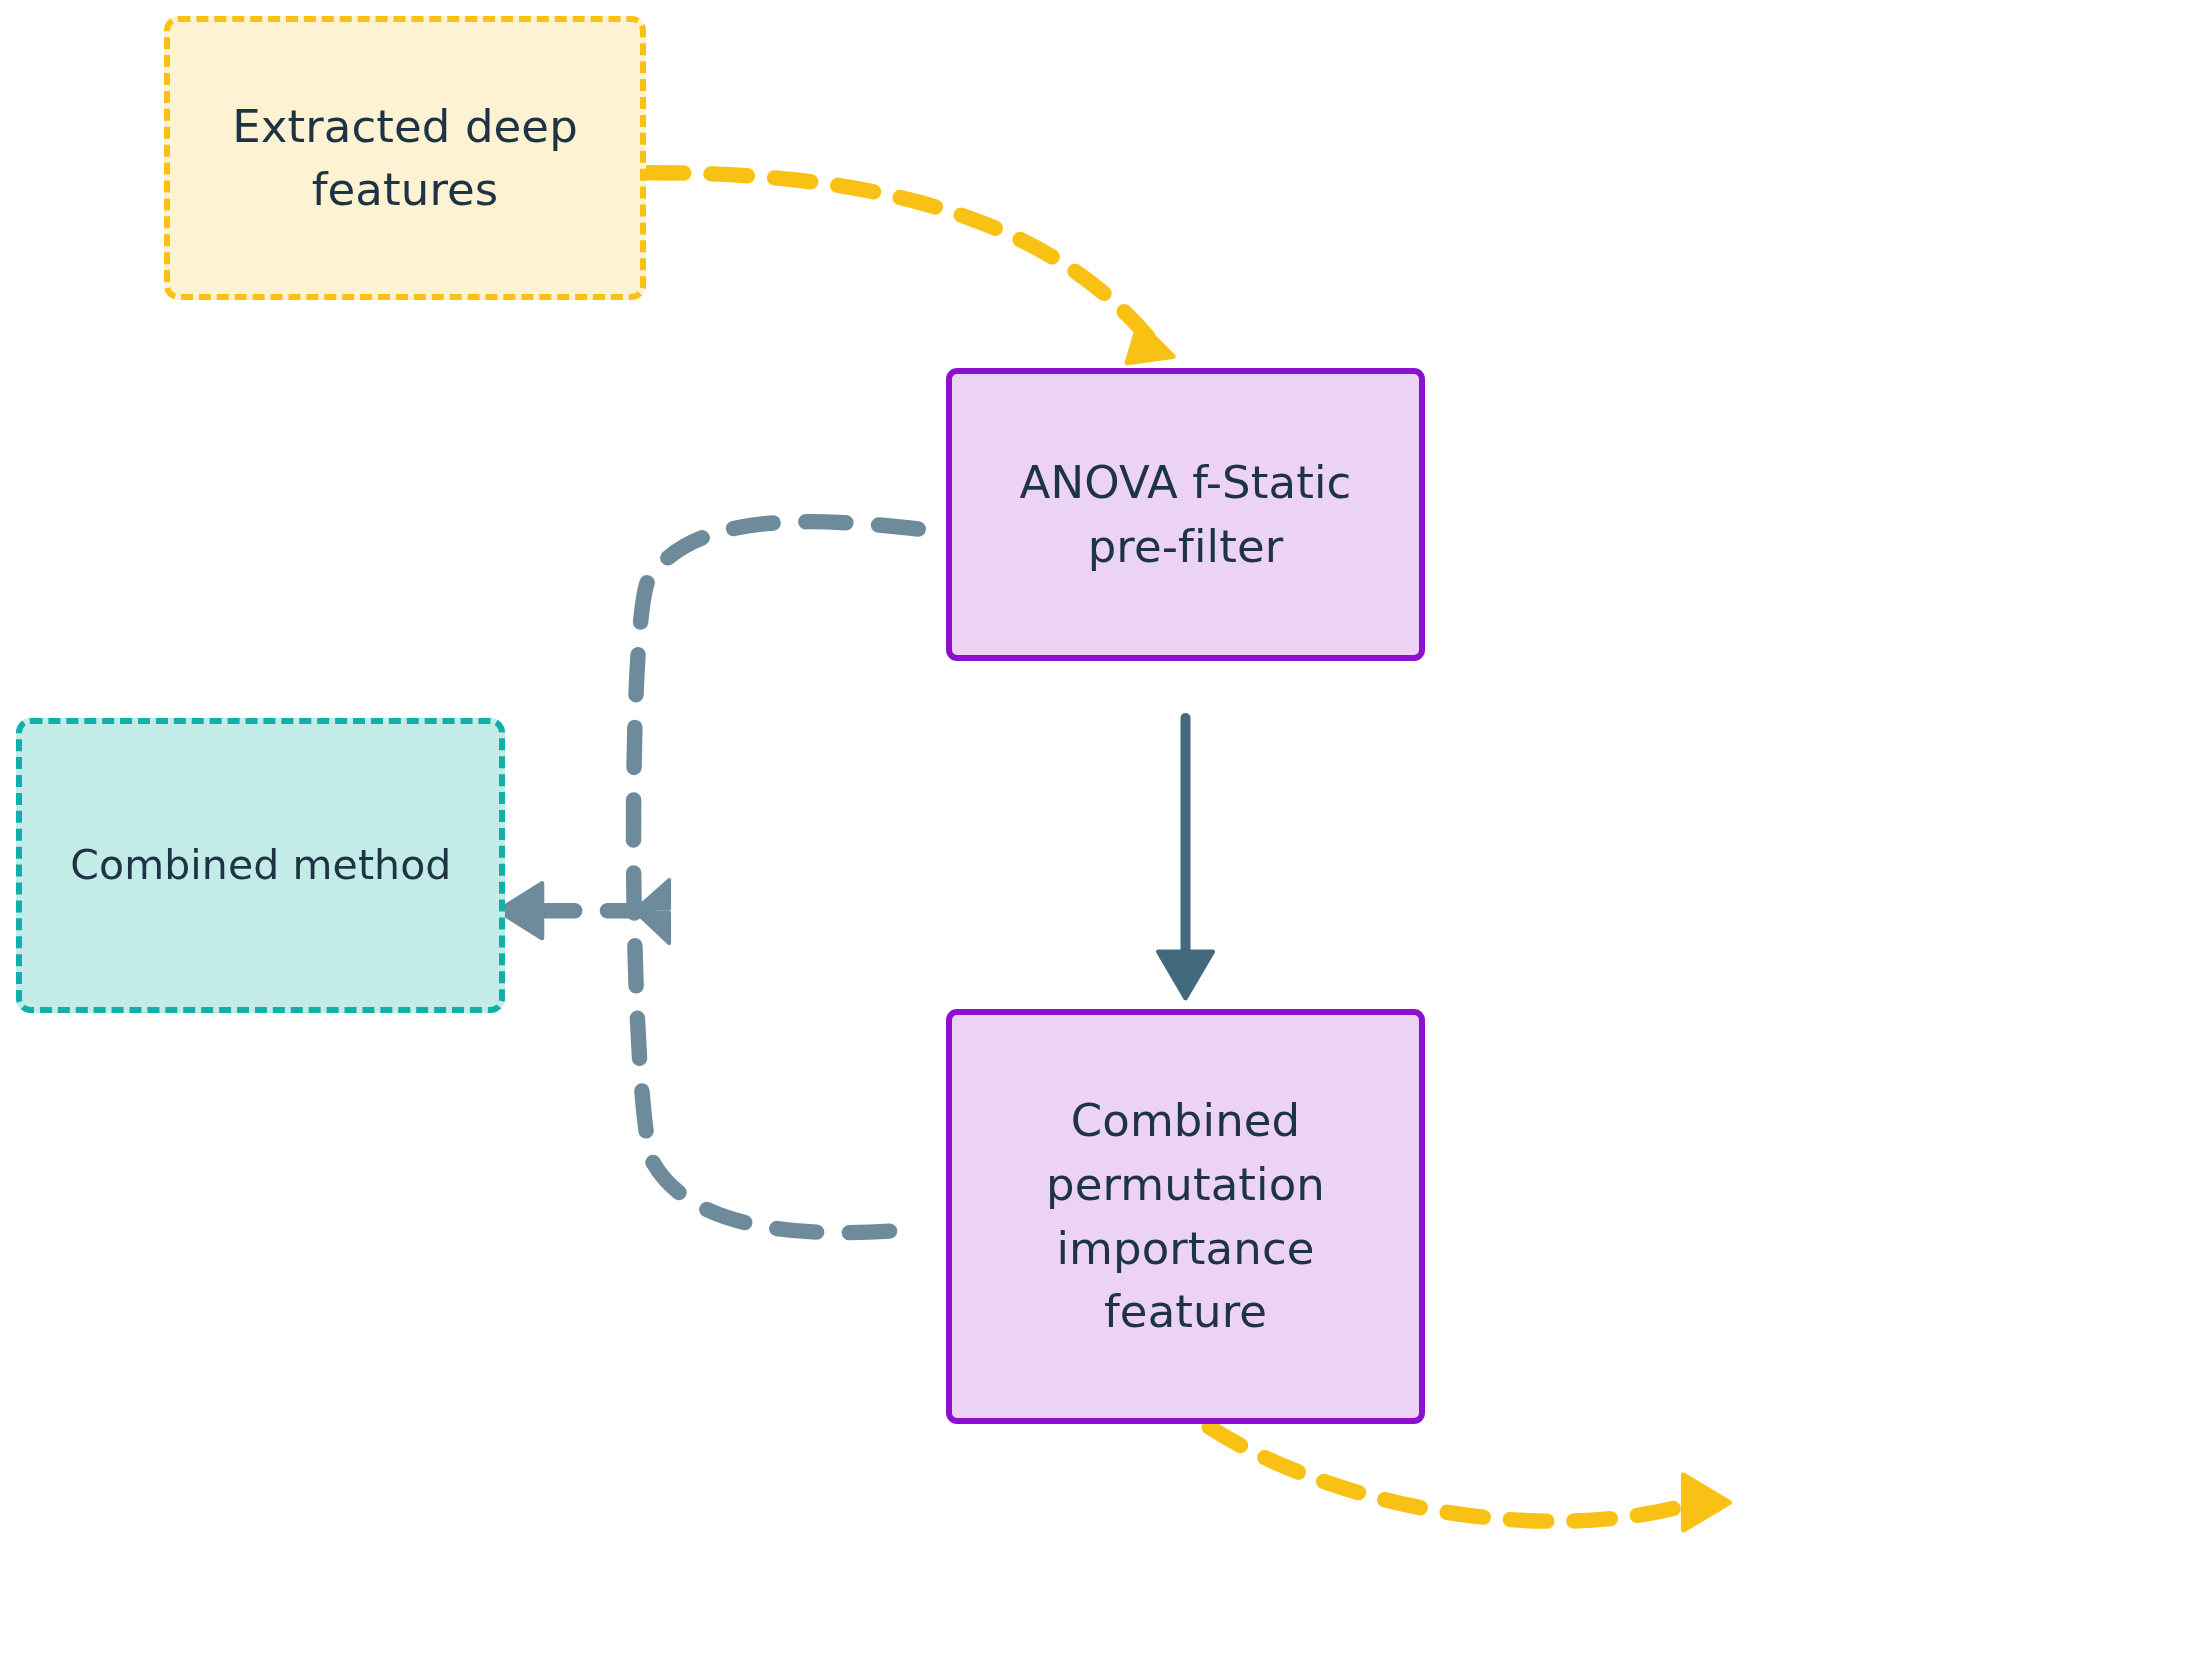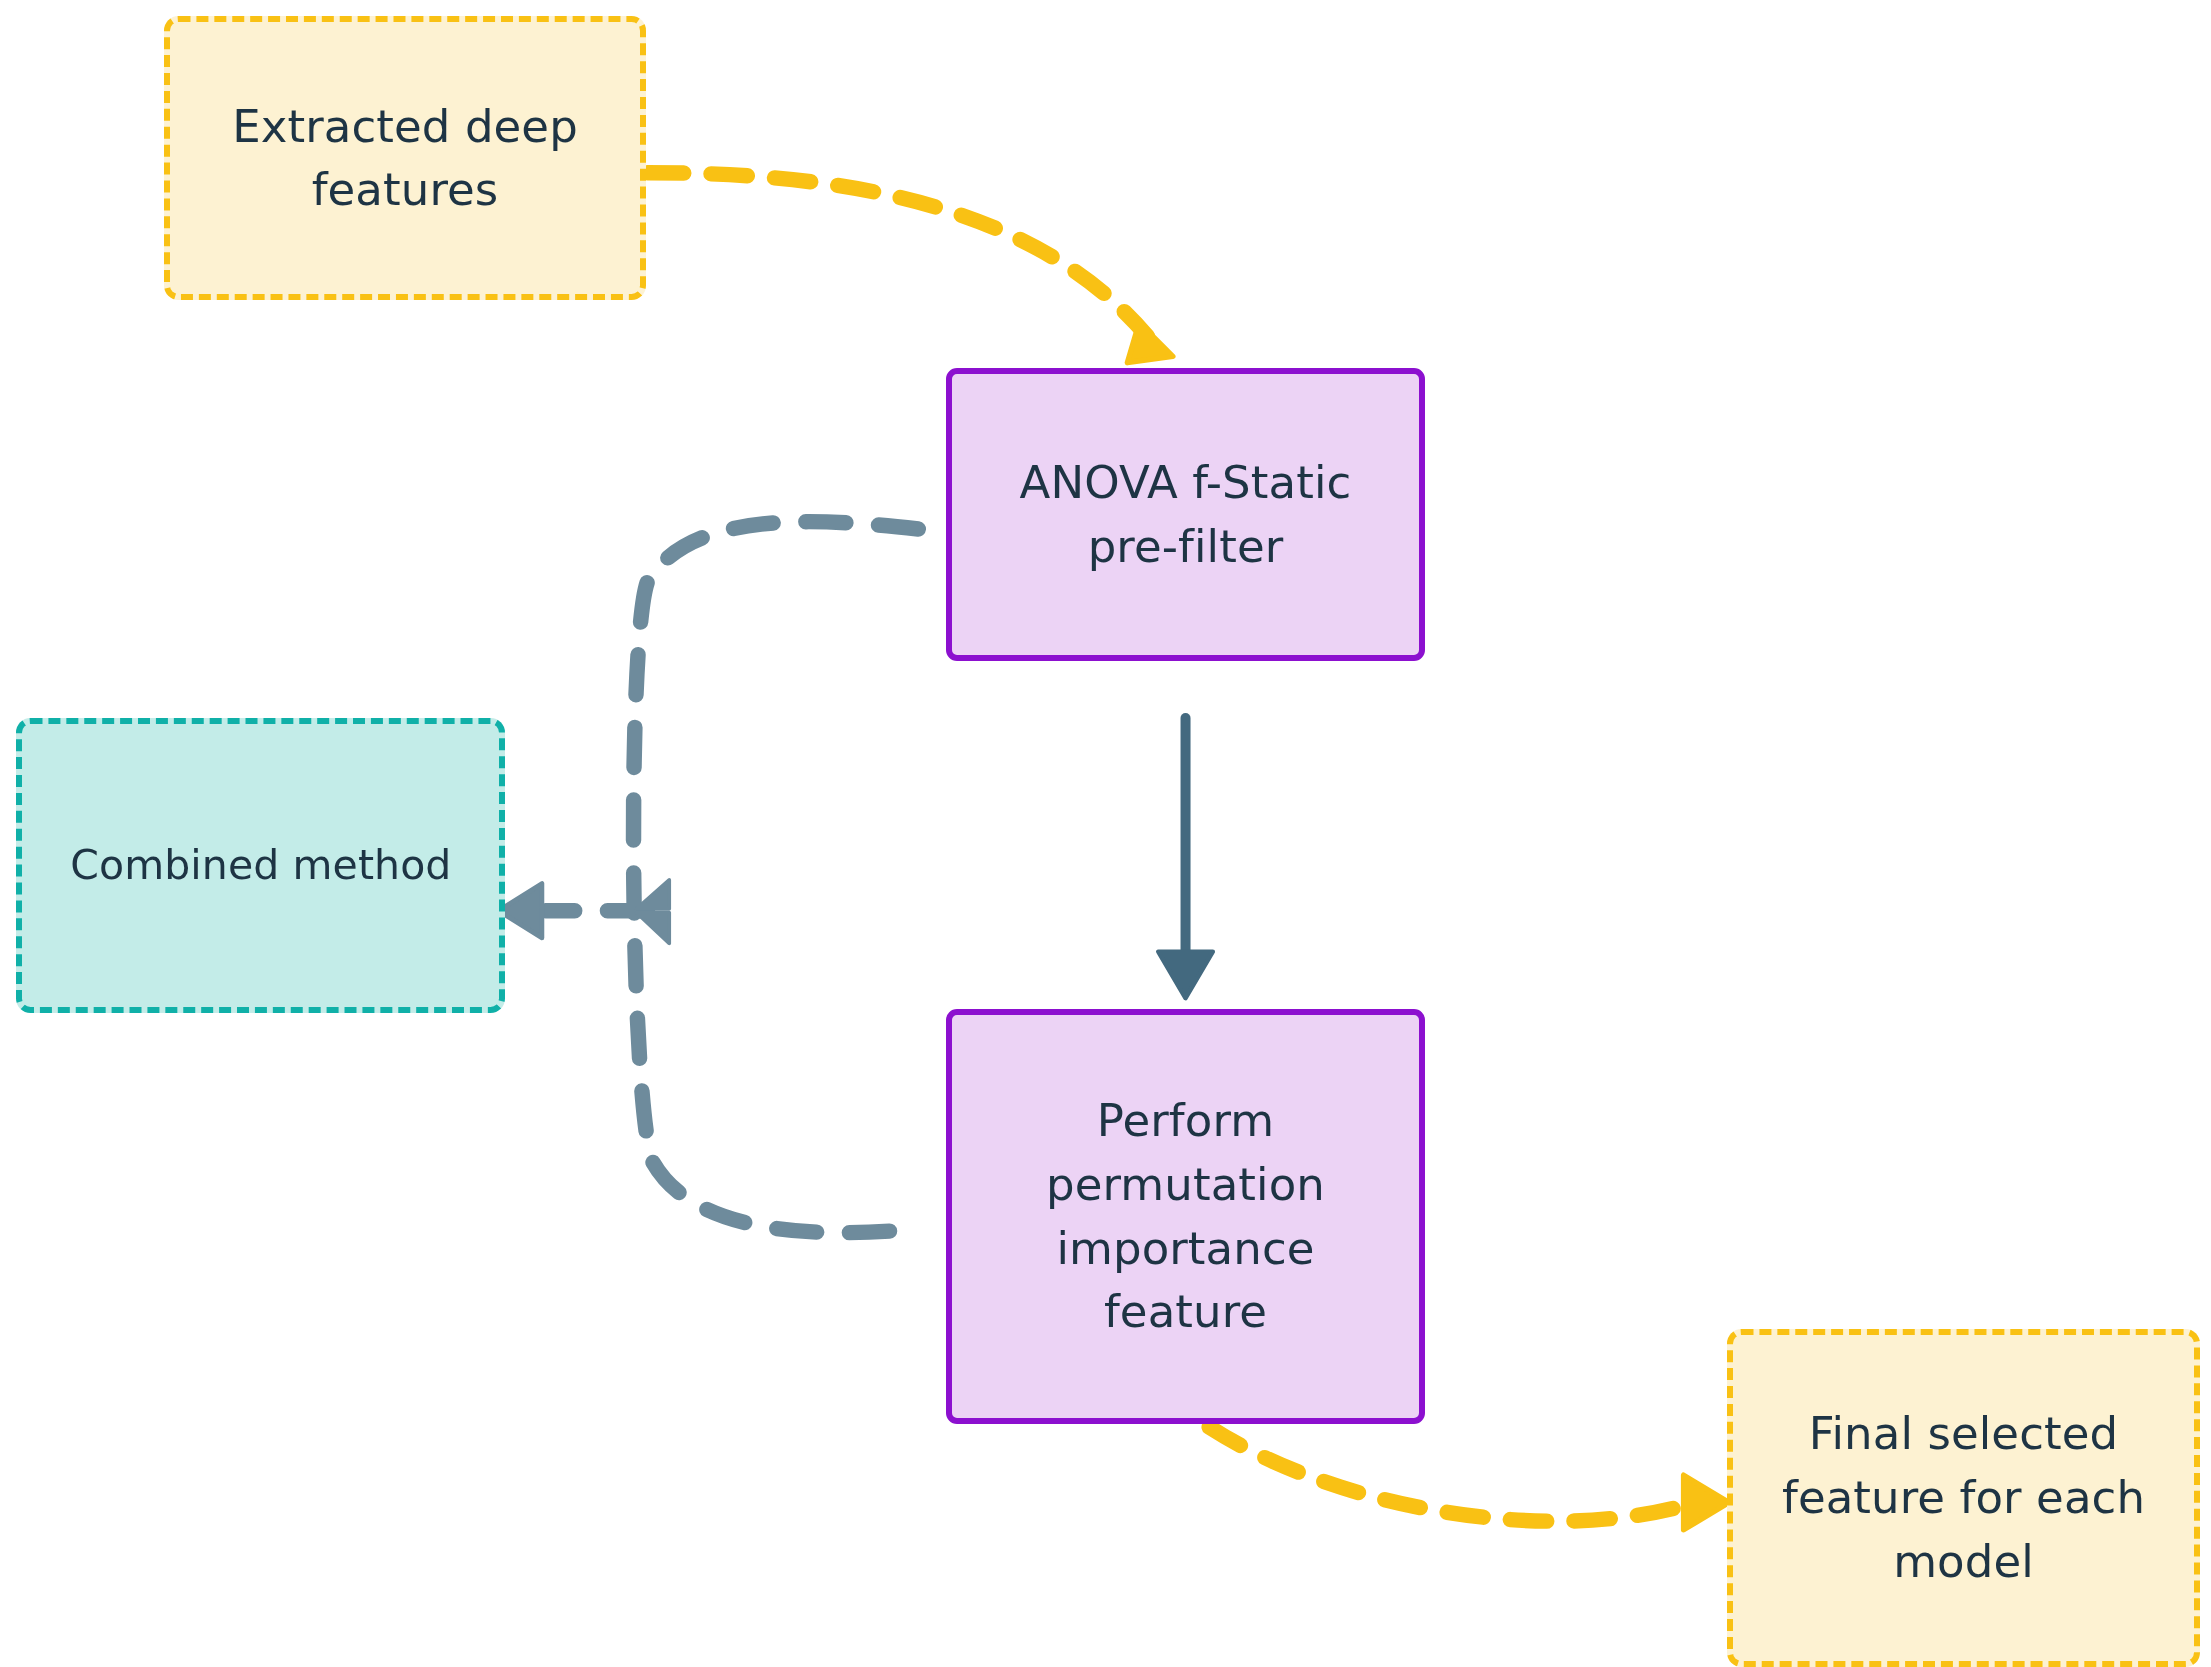--- a/index.html
+++ b/index.html
@@ -101,26 +101,21 @@
   <div class="node node-yellow" id="node-0" style="left: 164px; top: 16.4px; width: 482px; height: 284px; font-size: 45px;">
     <span class="node-label">Extracted deep
 features</span>
   </div>
 
   <div class="node node-teal" id="node-2" style="left: 16.4px; top: 718px; width: 489px; height: 295px; font-size: 41px;">
     <span class="node-label">Combined method</span>
   </div>
 
   <div class="node node-purple" id="node-3" style="left: 946px; top: 1009px; width: 479px; height: 415px; font-size: 45px;">
-    <span class="node-label">Perform
+    <span class="node-label">Combined
 permutation
 importance
 feature</span>
   </div>
 
-  <div class="node node-yellow" id="node-4" style="left: 1727px; top: 1329px; width: 473px; height: 338px; font-size: 45px;">
-    <span class="node-label">Final selected
-feature for each
-model</span>
-  </div>
 
 </div>
 
 
 </body></html>

